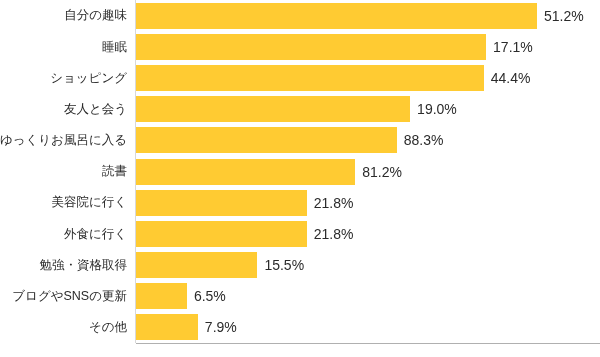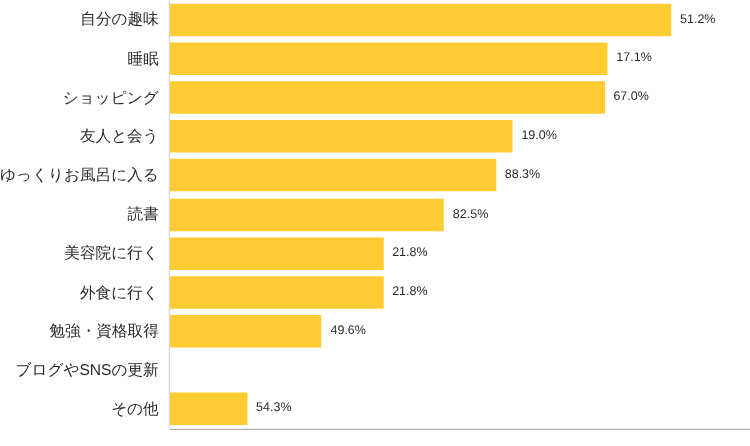--- a/index.html
+++ b/index.html
@@ -86,21 +86,21 @@
     align-items: center;
   }
 
   .bar {
     height: 26px;
     background: #FFCB32;
     flex: 0 0 auto;
   }
 
   .bar-value {
-    font-size: 10px;
+    font-size: 14px;
     color: #2b2b2b;
     margin-left: 7px;
     white-space: nowrap;
     line-height: 1;
   }
 </style>
 </head>
 <body>
 
 <div id="chart-root">
@@ -121,21 +121,21 @@
         <div class="bar-wrap">
           <div class="bar" style="width: 350.092px; background: rgb(255, 203, 50);"></div>
           <div class="bar-value">17.1%</div>
         </div>
       </div>
 
       <div class="bar-row">
         <div class="cat-label">ショッピング</div>
         <div class="bar-wrap">
           <div class="bar" style="width: 347.742px; background: rgb(255, 203, 50);"></div>
-          <div class="bar-value">67.0%</div>
+          <div class="bar-value">44.4%</div>
         </div>
       </div>
 
       <div class="bar-row">
         <div class="cat-label">友人と会う</div>
         <div class="bar-wrap">
           <div class="bar" style="width: 274.121px; background: rgb(255, 203, 50);"></div>
           <div class="bar-value">19.0%</div>
         </div>
       </div>
@@ -145,21 +145,21 @@
         <div class="bar-wrap">
           <div class="bar" style="width: 260.807px; background: rgb(255, 203, 50);"></div>
           <div class="bar-value">88.3%</div>
         </div>
       </div>
 
       <div class="bar-row">
         <div class="cat-label">読書</div>
         <div class="bar-wrap">
           <div class="bar" style="width: 219.297px; background: rgb(255, 203, 50);"></div>
-          <div class="bar-value">82.5%</div>
+          <div class="bar-value">81.2%</div>
         </div>
       </div>
 
       <div class="bar-row">
         <div class="cat-label">美容院に行く</div>
         <div class="bar-wrap">
           <div class="bar" style="width: 170.738px; background: rgb(255, 203, 50);"></div>
           <div class="bar-value">21.8%</div>
         </div>
       </div>
@@ -169,33 +169,37 @@
         <div class="bar-wrap">
           <div class="bar" style="width: 170.738px; background: rgb(255, 203, 50);"></div>
           <div class="bar-value">21.8%</div>
         </div>
       </div>
 
       <div class="bar-row">
         <div class="cat-label">勉強・資格取得</div>
         <div class="bar-wrap">
           <div class="bar" style="width: 121.396px; background: rgb(255, 203, 50);"></div>
-          <div class="bar-value">49.6%</div>
+          <div class="bar-value">15.5%</div>
         </div>
       </div>
 
       <div class="bar-row">
         <div class="cat-label">ブログやSNSの更新</div>
+        <div class="bar-wrap">
+          <div class="bar" style="width: 50.9082px; background: rgb(255, 203, 50);"></div>
+          <div class="bar-value">6.5%</div>
+        </div>
       </div>
 
       <div class="bar-row">
         <div class="cat-label">その他</div>
         <div class="bar-wrap">
           <div class="bar" style="width: 61.873px; background: rgb(255, 203, 50);"></div>
-          <div class="bar-value">54.3%</div>
+          <div class="bar-value">7.9%</div>
         </div>
       </div>
 
     </div>
 
     <div class="axis-line-y"></div>
     <div class="axis-line-x"></div>
   </div>
 </div>
 

